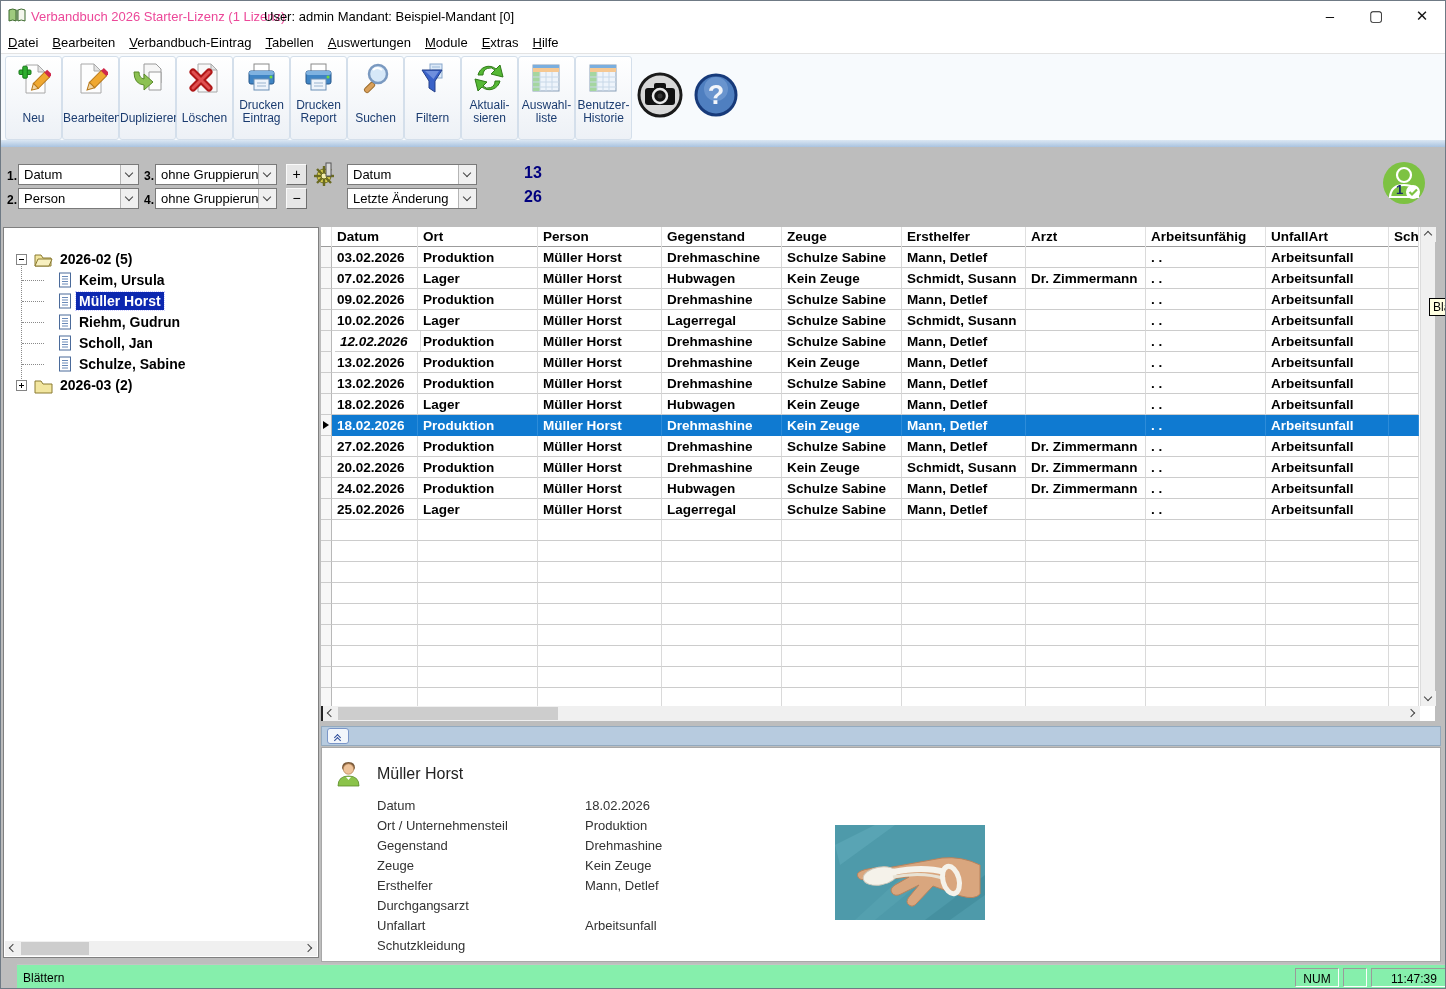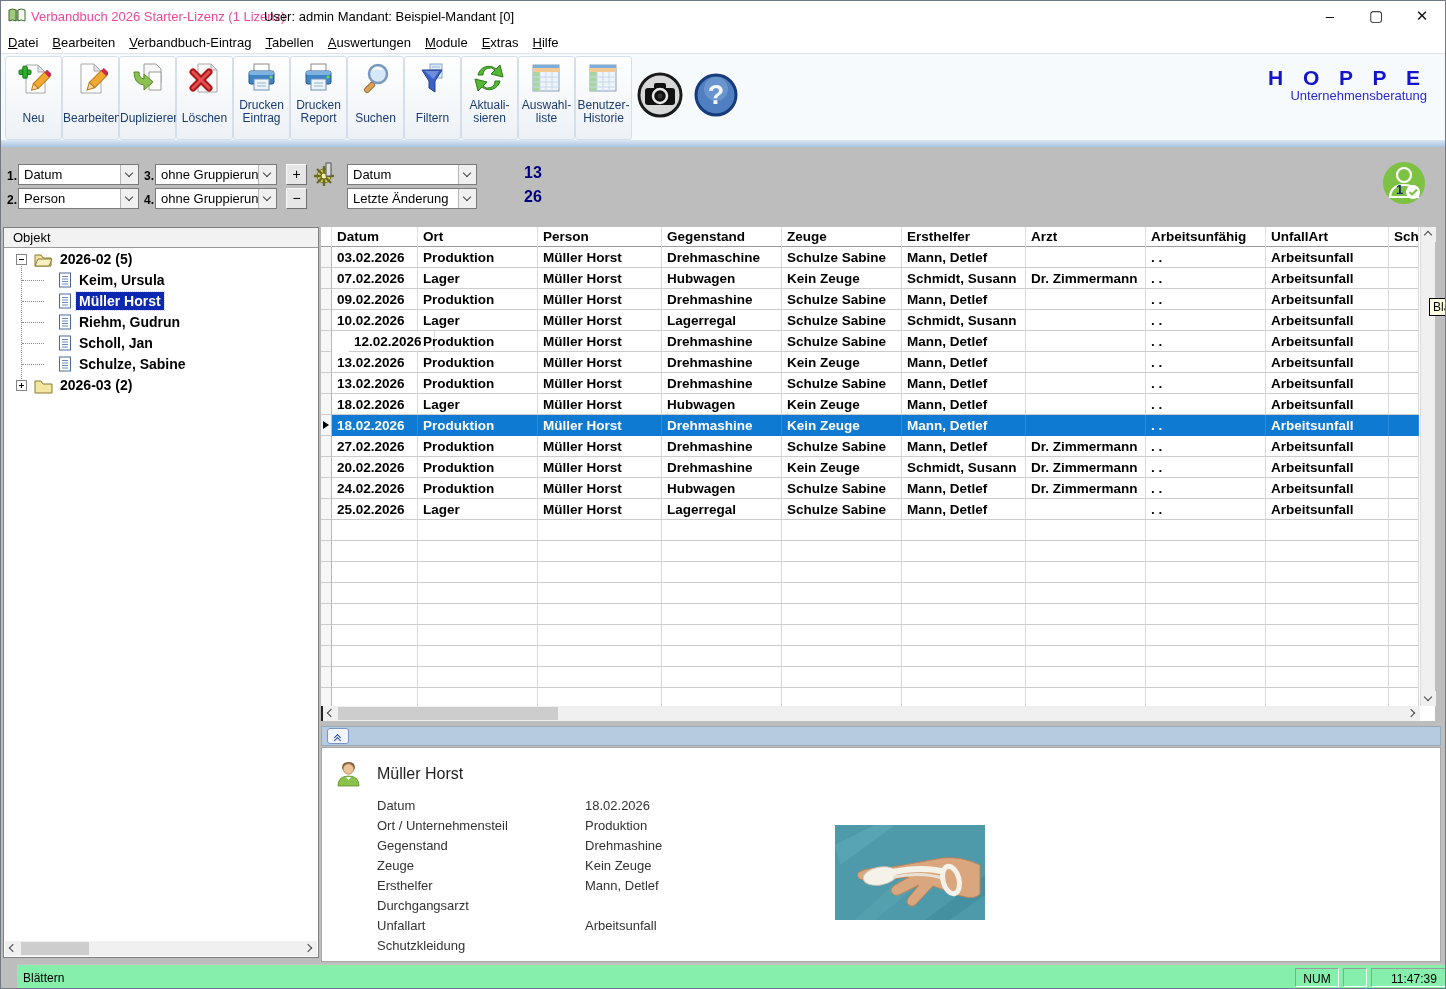--- a/index.html
+++ b/index.html
@@ -114,24 +114,20 @@
     <span class="ttl">Verbandbuch 2026 Starter-Lizenz (1 Lizenz)</span>
     <span class="usr">User: admin Mandant: Beispiel-Mandant [0]</span>
     <div class="wbtn" style="right:92px;">–</div>
     <div class="wbtn" style="right:46px;">▢</div>
     <div class="wbtn" style="right:0;">✕</div>
   </div>
 
   <div class="abs" id="menubar"><span class="mi"><u>D</u>atei</span><span class="mi"><u>B</u>earbeiten</span><span class="mi"><u>V</u>erbandbuch-Eintrag</span><span class="mi"><u>T</u>abellen</span><span class="mi"><u>A</u>uswertungen</span><span class="mi"><u>M</u>odule</span><span class="mi"><u>E</u>xtras</span><span class="mi"><u>H</u>ilfe</span></div>
 
   <div class="abs" id="toolbar">
-    <div class="abs" id="logo">
-      <div class="l1">H O P P E</div>
-      <div class="l2">Unternehmensberatung</div>
-    </div>
   <div class="tb-btn" style="left: 4px;">
         <svg class="ic" style="width:34px;height:34px;top:5px" viewBox="0 0 34 34">
           <path d="M9 3h12l7 7v21H9z" fill="#fdfdfd" stroke="#a8a8a8"></path>
           <path d="M21 3l7 7h-7z" fill="#e4e4e4" stroke="#a8a8a8"></path>
           <g transform="rotate(45 22 20)">
             <rect x="19" y="9" width="7" height="16" fill="#f0a830" stroke="#b87818"></rect>
             <polygon points="19,25 26,25 22.5,31" fill="#f2d5a2" stroke="#b87818"></polygon>
             <rect x="19" y="5.5" width="7" height="4" fill="#d0284a"></rect>
           </g>
           <rect x="2" y="8" width="12" height="4.5" rx="1" fill="#2fae2f" stroke="#187818"></rect>
@@ -339,21 +335,20 @@
   <svg class="abs" id="badge" viewBox="0 0 44 44">
     <circle cx="22" cy="22" r="21" fill="#7dc242"></circle>
     <circle cx="22" cy="14" r="7" fill="#7dc242" stroke="#fff" stroke-width="2.2"></circle>
     <path d="M8 36 q1-12 14-12 t14 12z" fill="#7dc242" stroke="#fff" stroke-width="2.2"></path>
     <text x="14" y="33" font-size="13" font-weight="bold" fill="#1a2a6a">1</text>
     <circle cx="31" cy="31" r="7" fill="#fff"></circle>
     <path d="M27.5 31 l2.5 2.5 5-5" fill="none" stroke="#7dc242" stroke-width="2.2"></path>
   </svg>
 
   <div class="abs" id="treepanel">
-    <div id="treehdr">Objekt</div>
     <div id="treebody">
         <div class="dotline" style="left:17px;top:33px;height:126px;"></div>
         <div class="tree-row" style="top: 21px;"><span class="expander minus" style="left:12px;"></span><svg class="ticon" style="left:30px;width:19px;height:17px" viewBox="0 0 19 17">
             <path d="M1 4 h6 l2 3 h8 v8 H1z" fill="#f2e6a0" stroke="#8a7a30"></path>
             <path d="M1 15 l3-7 h14 l-3 7z" fill="#f8f0c0" stroke="#8a7a30"></path>
           </svg><span class="tlabel" style="margin-left:53px;">2026-02  (5)</span></div>
         <div class="tree-row" style="top: 42px;"><span class="dotstub" style="left:18px;top:10px;width:22px;"></span><svg class="ticon" style="left:52px;width:17px;height:17px" viewBox="0 0 17 17">
             <rect x="3.5" y="1" width="11" height="14" fill="#fff" stroke="#4a6a9a"></rect>
             <g stroke="#6a8ab8">
               <line x1="6" y1="4.5" x2="12" y2="4.5"></line>
@@ -475,21 +470,21 @@
           <div class="tcell" style="left:341px;width:120px;">Lagerregal</div>
           <div class="tcell" style="left:461px;width:120px;">Schulze Sabine</div>
           <div class="tcell" style="left:581px;width:124px;">Schmidt, Susann</div>
           <div class="tcell" style="left:705px;width:120px;"></div>
           <div class="tcell" style="left:825px;width:120px;">.  .</div>
           <div class="tcell" style="left:945px;width:123px;">Arbeitsunfall</div>
           <div class="tcell" style="left:1068px;width:30px;"></div>
         </div>
         <div class="trow" style="top:104px;">
           <div class="selcell"></div>
-          <div class="tcell" style="left:28px;width:86px;">12.02.2026</div>
+          <div class="tcell" style="left:14px;width:86px;font-style:italic;">12.02.2026</div>
           <div class="tcell" style="left:97px;width:120px;">Produktion</div>
           <div class="tcell" style="left:217px;width:124px;">Müller Horst</div>
           <div class="tcell" style="left:341px;width:120px;">Drehmashine</div>
           <div class="tcell" style="left:461px;width:120px;">Schulze Sabine</div>
           <div class="tcell" style="left:581px;width:124px;">Mann, Detlef</div>
           <div class="tcell" style="left:705px;width:120px;"></div>
           <div class="tcell" style="left:825px;width:120px;">.  .</div>
           <div class="tcell" style="left:945px;width:123px;">Arbeitsunfall</div>
           <div class="tcell" style="left:1068px;width:30px;"></div>
         </div>

